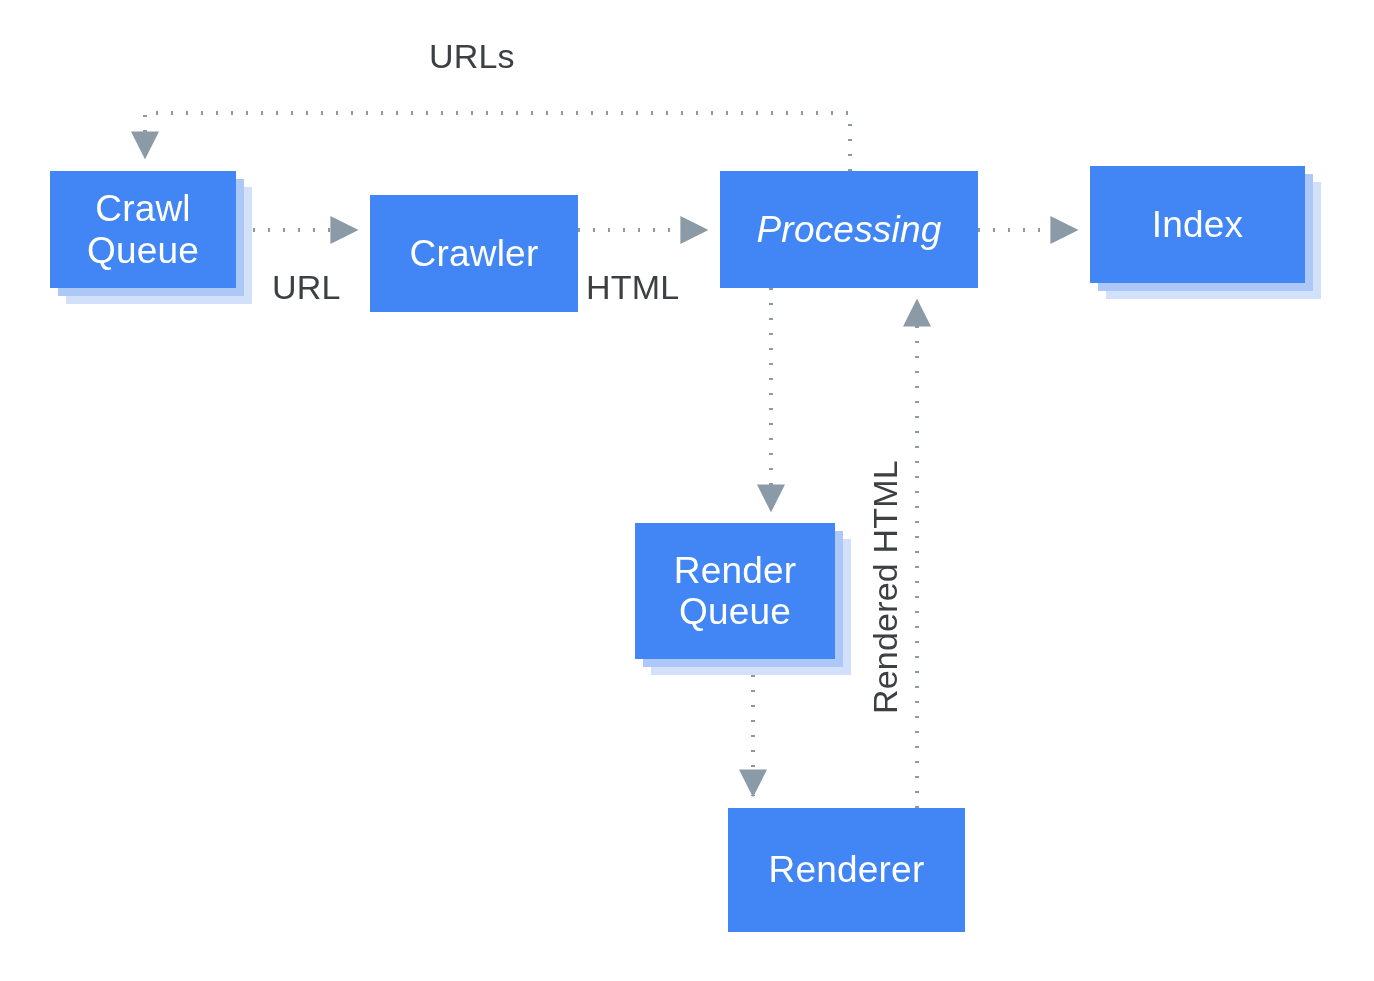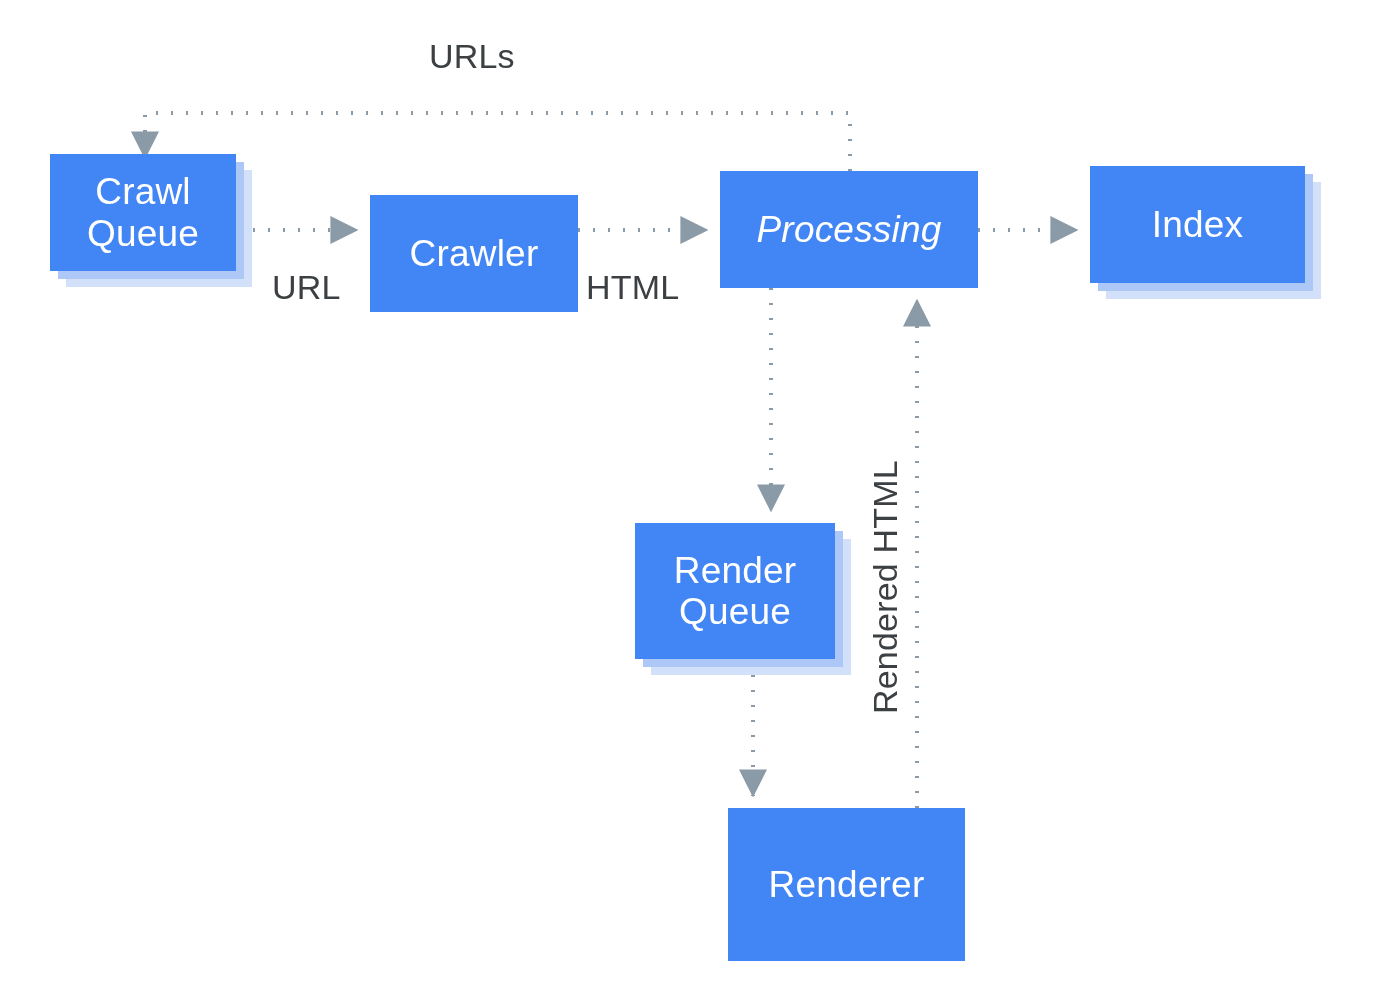--- a/index.html
+++ b/index.html
@@ -99,21 +99,21 @@
       <path d="M978,230 L1077,230" marker-end="url(#arrowR)"></path>
 
       <path d="M771,288 L771,511" marker-end="url(#arrowD)"></path>
 
       <path d="M753,675 L753,796" marker-end="url(#arrowD)"></path>
 
       <path d="M917,808 L917,300" marker-end="url(#arrowD)"></path>
     </g>
   </svg>
 
-  <div class="node" style="left:50px; top:154px; width:186px; height:117px;">
+  <div class="node" style="left:50px; top:171px; width:186px; height:117px;">
     <div class="layer back"></div>
     <div class="layer mid"></div>
     <div class="layer front"></div>
     <div class="caption">Crawl
 Queue</div>
   </div>
 
   <div class="node" style="left:370px; top:171px; width:208px; height:117px;margin-top:24px;">
     <div class="layer front"></div>
     <div class="caption">Crawler</div>
@@ -132,21 +132,21 @@
   </div>
 
   <div class="node" style="left:635px; top:523px; width:200px; height:136px;text-decoration:underline;">
     <div class="layer back"></div>
     <div class="layer mid"></div>
     <div class="layer front"></div>
     <div class="caption">Render
 Queue</div>
   </div>
 
-  <div class="node" style="left:728px; top:808px; width:237px; height:153px;">
+  <div class="node" style="left:728px; top:808px; width:237px; height:124px;">
     <div class="layer front"></div>
     <div class="caption">Renderer</div>
   </div>
 
   <div class="edge-label" style="left:393px; top:39px;margin-left:36px;">URLs</div>
 
   <div class="edge-label" style="left:272px; top:270px;">URL</div>
 
   <div class="edge-label" style="left:586px; top:270px;">HTML</div>
 

